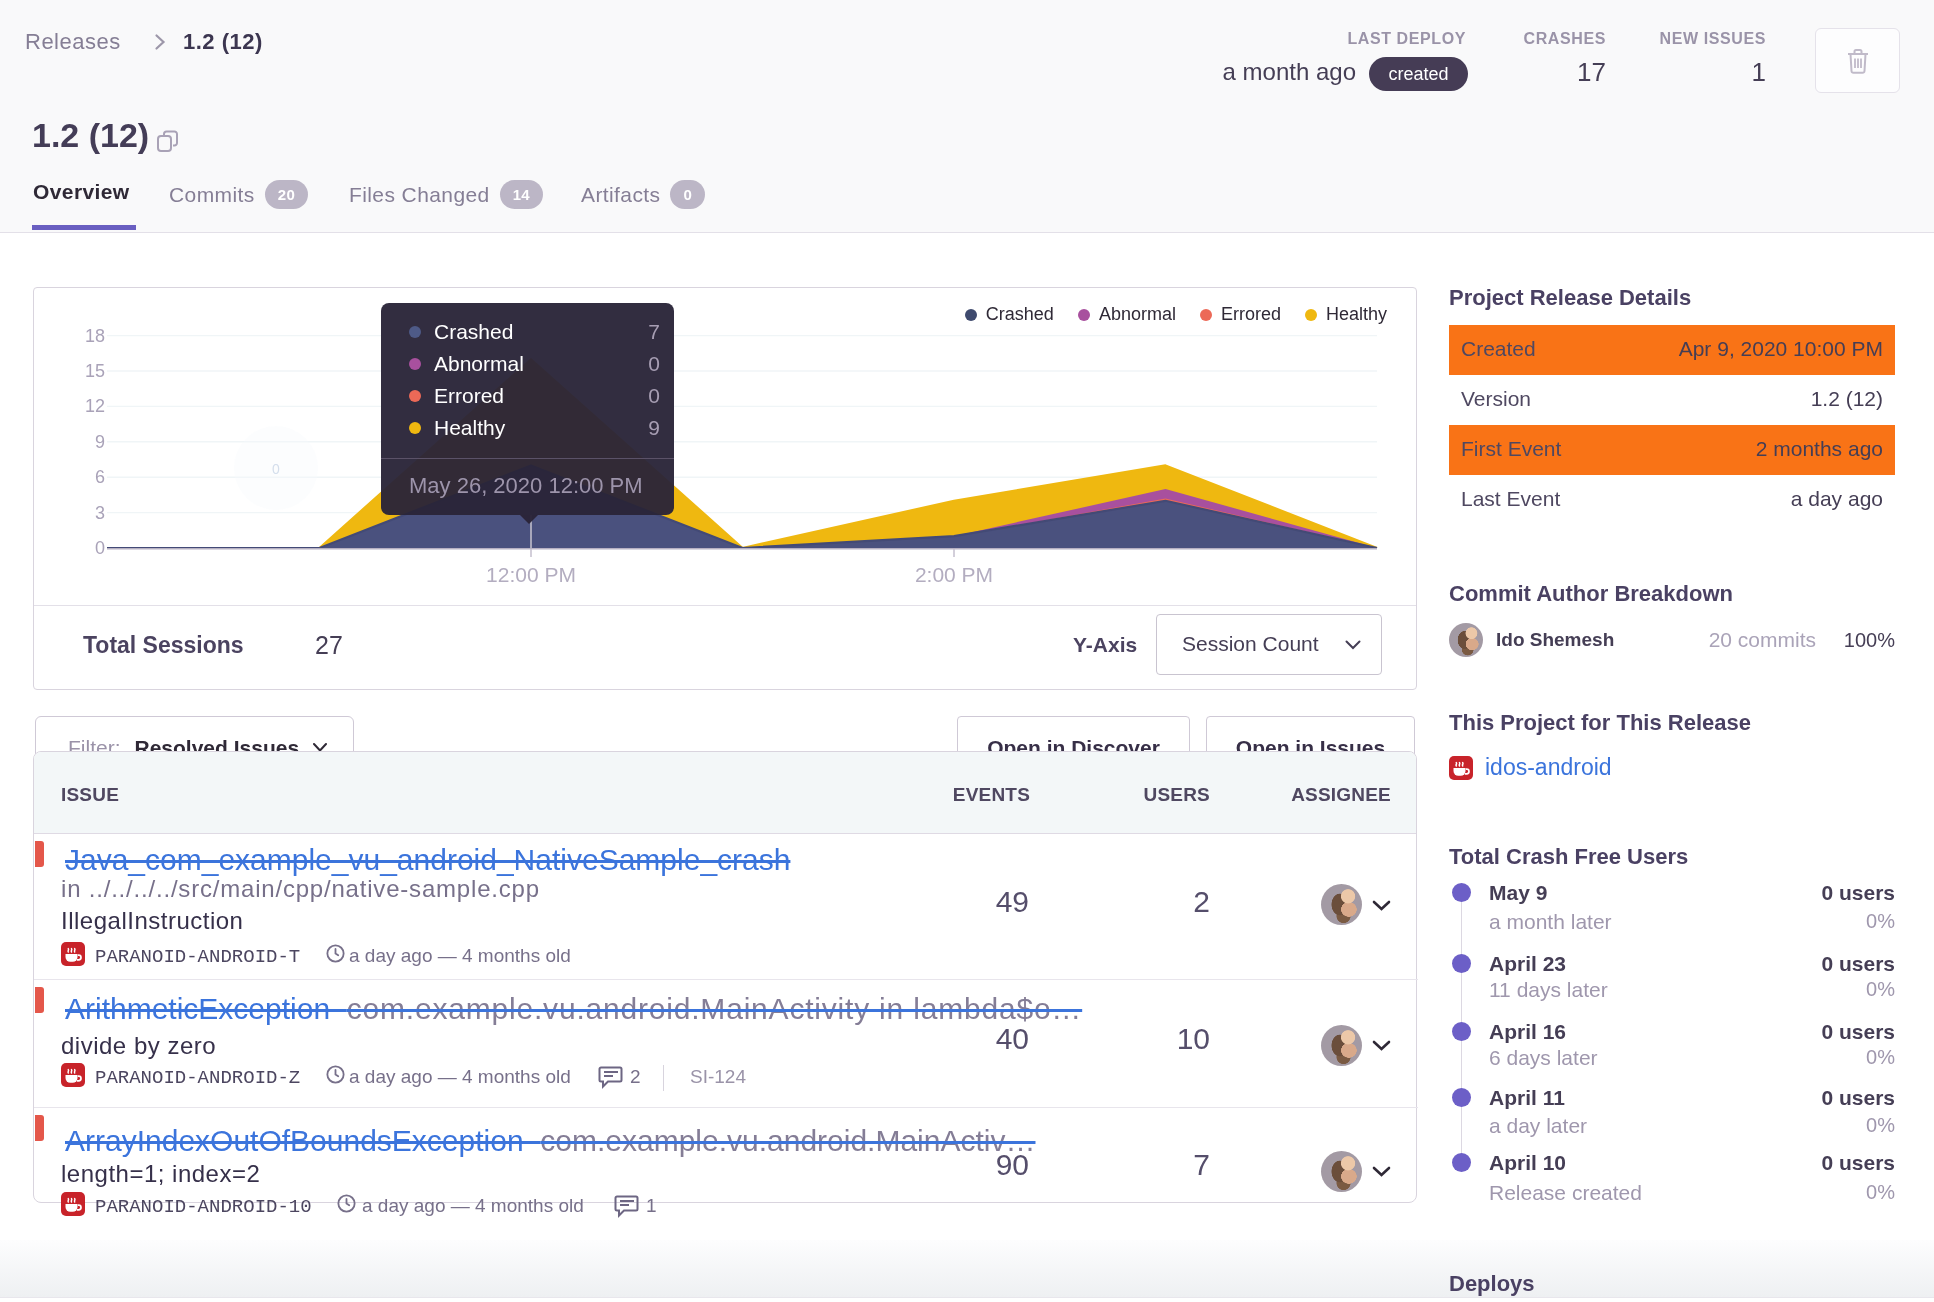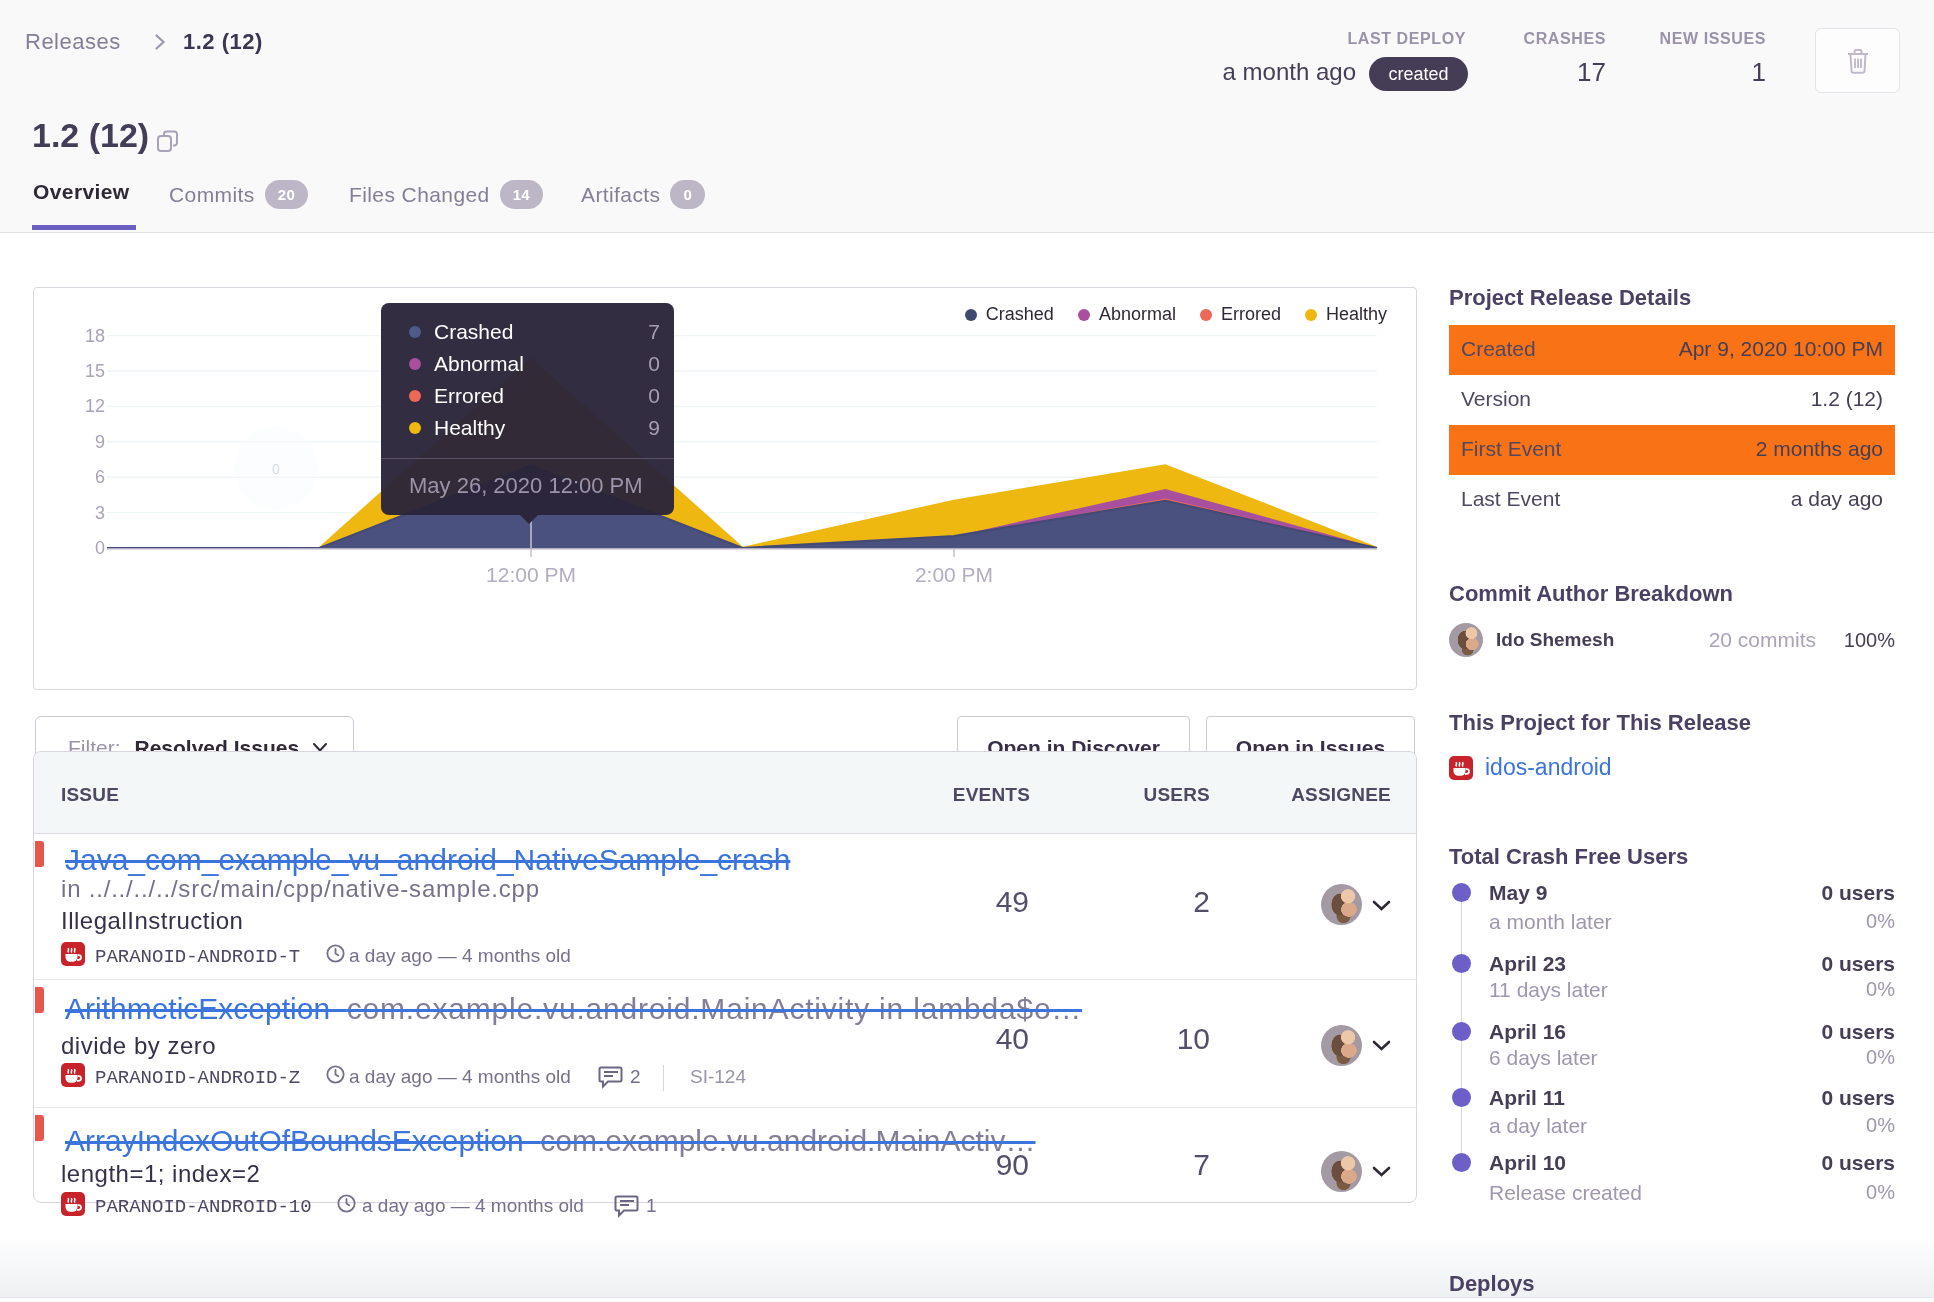--- a/index.html
+++ b/index.html
@@ -122,20 +122,31 @@
   <div class="tooltip">
     <div style="height:13px"></div>
     <div class="tt-row"><span class="dot" style="background:#4e5a87"></span>Crashed<span class="v">7</span></div>
     <div class="tt-row"><span class="dot" style="background:#a8509e"></span>Abnormal<span class="v">0</span></div>
     <div class="tt-row"><span class="dot" style="background:#ec6957"></span>Errored<span class="v">0</span></div>
     <div class="tt-row"><span class="dot" style="background:#efb810"></span>Healthy<span class="v">9</span></div>
     <div style="border-top:1px solid #5b5268; margin:14px 0 14px 0;"></div>
     <div class="tt-date">May 26, 2020 12:00 PM</div>
     <div style="position:absolute;left:139px;bottom:-9px;width:0;height:0;border-left:9px solid transparent;border-right:9px solid transparent;border-top:9px solid rgba(42,36,56,0.97);"></div>
   </div>
+  <div class="chartfoot">
+    <div class="abs" style="left:49px;top:26px;font-size:23px;font-weight:700;color:#4b4360;">Total Sessions</div>
+    <div class="abs" style="left:281px;top:25px;font-size:25px;color:#453e55;">27</div>
+    <div class="abs" style="left:1039px;top:27px;font-size:21px;font-weight:700;color:#4b4360;">Y-Axis</div>
+    <div class="abs" style="left:1122px;top:8px;width:226px;height:61px;border:1px solid #c9c4d0;border-radius:4px;background:#fff;">
+      <span class="abs" style="left:25px;top:17px;font-size:21px;color:#453e55;">Session Count</span>
+      <svg class="abs" style="right:20px;top:25px" width="16" height="10" viewBox="0 0 16 10">
+          <path d="M1.5 1.5 L8 8 L14.5 1.5" stroke="#453e55" stroke-width="2" fill="none" stroke-linecap="round"></path>
+        </svg>
+    </div>
+  </div>
 </div>
 
 <div class="btn" style="left:35px;top:716px;width:319px;height:63px;font-weight:400;justify-content:flex-start;border-radius:6px;">
   <span style="margin-left:32px;color:#9a92a8;font-size:21px;">Filter:</span>
   <span style="margin-left:14px;color:#2f2936;font-size:21px;font-weight:700;">Resolved Issues</span>
   <svg style="margin-left:14px" width="14" height="9" viewBox="0 0 14 9">
       <path d="M1 1 L7 7.5 L13 1" stroke="#2f2936" stroke-width="2" fill="none" stroke-linecap="round"></path>
     </svg>
 </div>
 <div class="btn" style="left:957px;top:716px;width:233px;height:63px;">Open in Discover</div>

